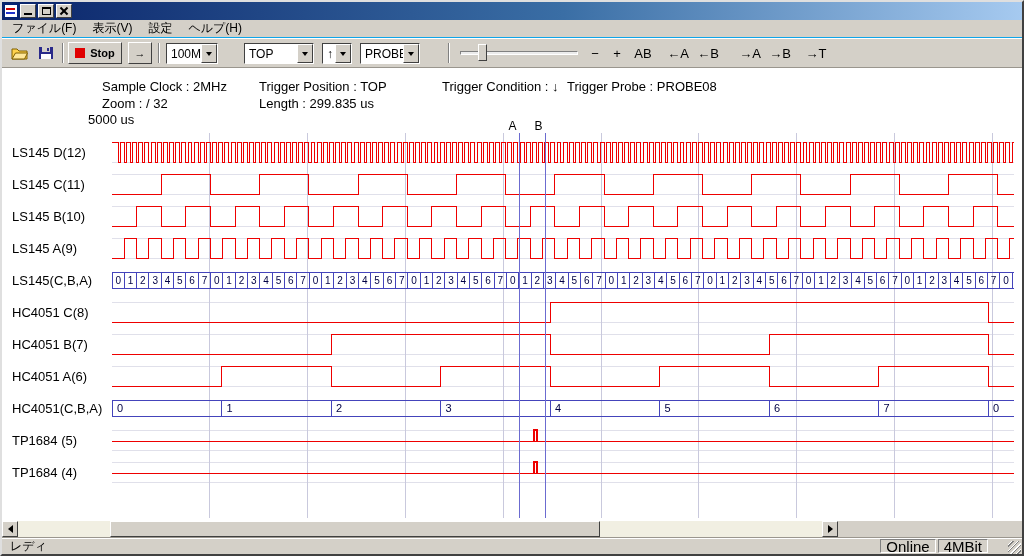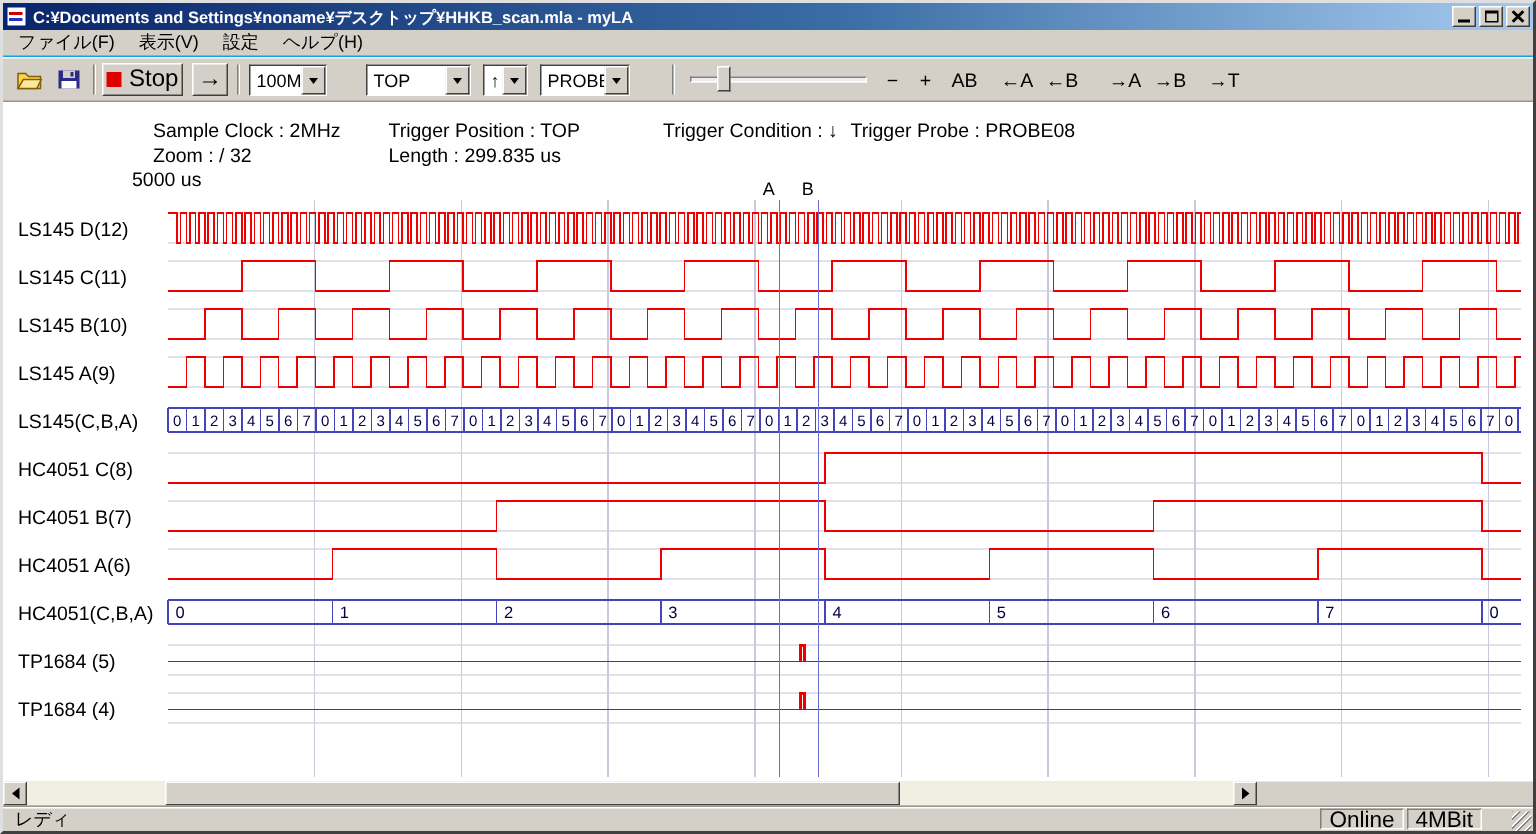--- a/index.html
+++ b/index.html
@@ -19,21 +19,21 @@
   .glyph-close::before,.glyph-close::after{content:"";position:absolute;left:4px;top:0;width:2px;height:10px;background:#000;}
   .glyph-close::before{transform:rotate(45deg);}
   .glyph-close::after{transform:rotate(-45deg);}
   
   .menubar{position:absolute;top:18px;left:0;right:0;height:18px;display:flex;align-items:center;font-size:12px;padding-left:2px;border-bottom:1px solid #0ea5e9;}
   .menu-item{padding:2px 8px;color:#000;}
   
   .toolbar{position:absolute;top:36px;left:0;right:0;height:30px;border-top:1px solid #fff;border-bottom:1px solid #9a968e;}
   .toolbar > *{position:absolute;}
   .icon-btn{top:3px;height:22px;width:24px;border:none;background:transparent;display:flex;align-items:center;justify-content:center;}
-  .tool-btn{top:3px;height:22px;background:#d4d0c8;border:1px solid;border-color:#fff #404040 #404040 #fff;display:flex;align-items:center;justify-content:center;font-size:16px;gap:5px;color:#000;}
+  .tool-btn{top:3px;height:22px;background:#d4d0c8;border:1px solid;border-color:#fff #404040 #404040 #fff;display:flex;align-items:center;justify-content:center;font-size:11px;gap:5px;color:#000;font-weight:bold;}
   .sep{top:4px;width:2px;height:20px;border-left:1px solid #808080;border-right:1px solid #fff;}
   .stop-square{width:10px;height:10px;background:#e00000;display:inline-block;}
   .combo{top:4px;height:21px;background:#fff;border:1px solid;border-color:#404040 #fff #fff #404040;display:flex;align-items:stretch;}
   .combo-text{flex:1;font-size:12px;padding:3px 0 0 4px;white-space:nowrap;overflow:hidden;color:#000;}
   .combo-btn{width:16px;background:#d4d0c8;border:1px solid;border-color:#fff #404040 #404040 #fff;display:flex;align-items:center;justify-content:center;}
   .tri-down{width:0;height:0;border-left:3px solid transparent;border-right:3px solid transparent;border-top:4px solid #000;}
   .slider{top:4px;height:20px;}
   .slider-track{position:absolute;left:0;right:0;top:8px;height:4px;background:#ececec;border:1px solid;border-color:#808080 #fff #fff #808080;}
   .slider-thumb{position:absolute;top:1px;left:18px;width:9px;height:17px;background:#d4d0c8;border:1px solid;border-color:#fff #404040 #404040 #fff;}
   .flat-btn{top:4px;height:20px;border:none;background:transparent;font-size:13px;color:#000;display:flex;align-items:center;justify-content:center;}
@@ -56,21 +56,20 @@
   .status-panel.mem{margin-right:20px;}
   .grip{width:13px;height:13px;margin:2px 1px 0 0;background:repeating-linear-gradient(-45deg,transparent 0 2px,#808080 2px 3px,#fff 3px 4px);}
 </style>
 </head>
 <body>
 
 <div class="window">
 
   <div class="titlebar">
     <span class="app-icon"></span>
-    <span class="title-text">C:¥Documents and Settings¥noname¥デスクトップ¥HHKB_scan.mla - myLA</span>
     <span class="tb-btn">
         <span class="glyph-min"></span>
       </span>
     <span class="tb-btn">
         <span class="glyph-max"></span>
       </span>
     <span class="tb-btn">
         <span class="glyph-close"></span>
       </span>
   </div>

